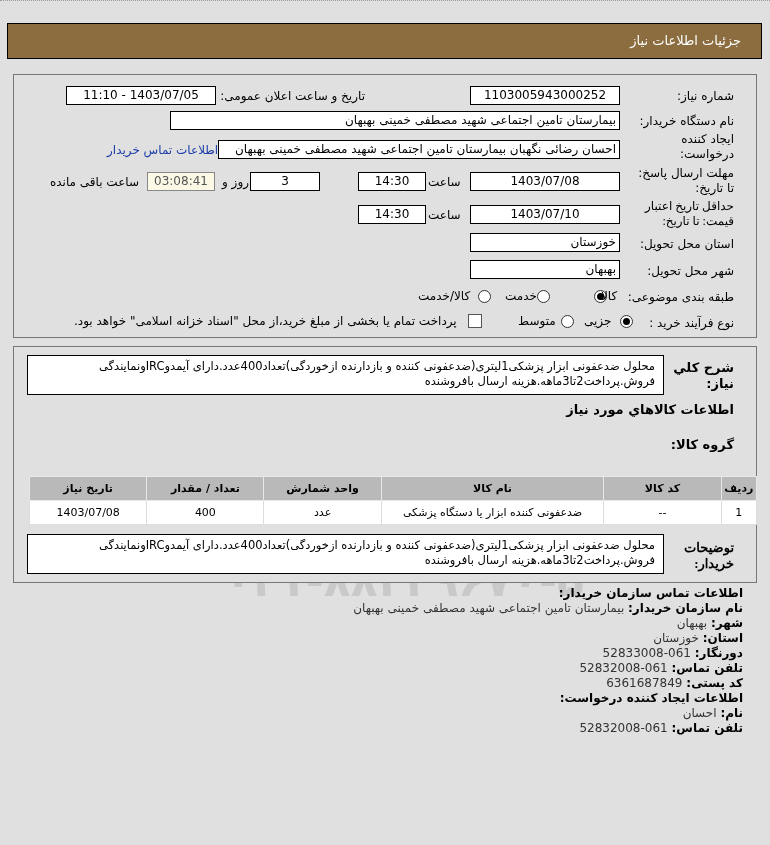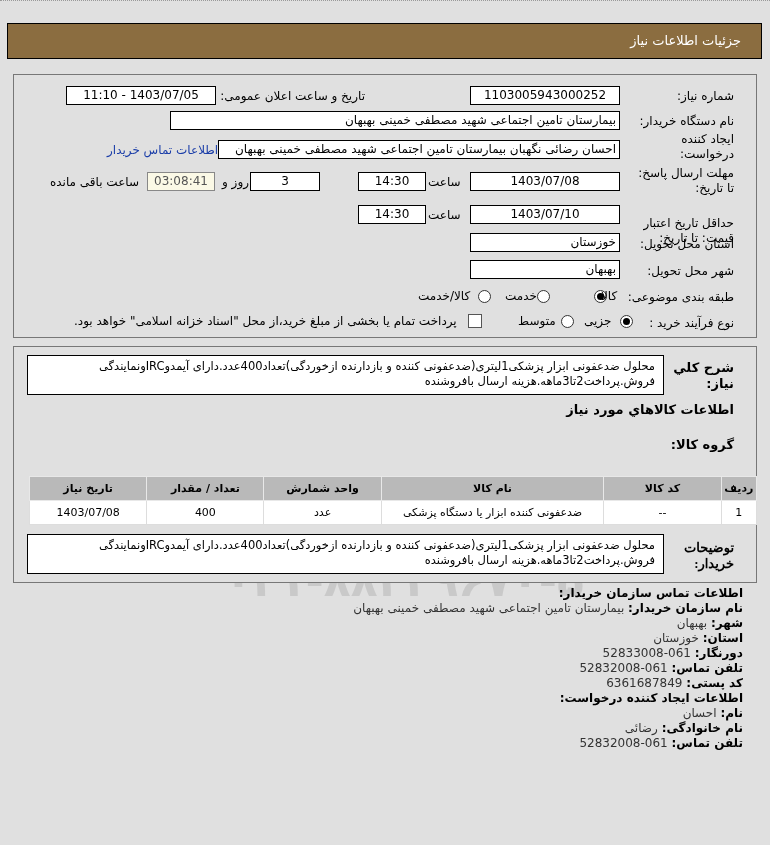--- a/index.html
+++ b/index.html
@@ -71,21 +71,21 @@
   <span>تا تاریخ:</span>
 </span>
 <div class="box" style="left:470px; top:172px; width:150px;">1403/07/08</div>
 <span class="lbl" style="left:428px; top:175px;">ساعت</span>
 <div class="box" style="left:358px; top:172px; width:68px;">14:30</div>
 <div class="box" style="left:250px; top:172px; width:70px;">3</div>
 <span class="lbl" style="left:222px; top:175px;">روز و</span>
 <div class="box cream" style="left:147px; top:172px; width:68px;">03:08:41</div>
 <span class="lbl" style="left:50px; top:175px;">ساعت باقی مانده</span>
 
-<span class="lbl" style="right:36px; top:216px; line-height:15px;">
+<span class="lbl" style="right:36px; top:199px; line-height:15px;font-family:Liberation Serif, serif;">
   <span>حداقل تاریخ اعتبار</span><br>
   <span>قیمت: تا تاریخ:</span>
 </span>
 <div class="box" style="left:470px; top:205px; width:150px;">1403/07/10</div>
 <span class="lbl" style="left:428px; top:208px;">ساعت</span>
 <div class="box" style="left:358px; top:205px; width:68px;">14:30</div>
 
 <span class="lbl" style="right:36px; top:237px;">استان محل تحویل:</span>
 <div class="box r" style="left:470px; top:233px; width:150px;">خوزستان</div>
 
@@ -153,15 +153,14 @@
 <div class="contact" style="right:27px;">
   <div class="row b">اطلاعات تماس سازمان خریدار:</div>
   <div class="row"><span class="k">نام سازمان خریدار:</span> <span class="v">بیمارستان تامین اجتماعی شهید مصطفی خمینی بهبهان</span></div>
   <div class="row"><span class="k">شهر:</span> <span class="v">بهبهان</span></div>
   <div class="row"><span class="k">استان:</span> <span class="v">خوزستان</span></div>
   <div class="row"><span class="k">دورنگار:</span> <span class="v">061-52833008</span></div>
   <div class="row"><span class="k">تلفن تماس:</span> <span class="v">061-52832008</span></div>
   <div class="row"><span class="k">کد پستی:</span> <span class="v">6361687849</span></div>
   <div class="row b">اطلاعات ایجاد کننده درخواست:</div>
   <div class="row"><span class="k">نام:</span> <span class="v">احسان</span></div>
-  <div class="row"><span class="k">نام خانوادگی:</span> <span class="v">رضائی</span></div>
   <div class="row"><span class="k">تلفن تماس:</span> <span class="v">061-52832008</span></div>
 </div>
 
 </body></html>

